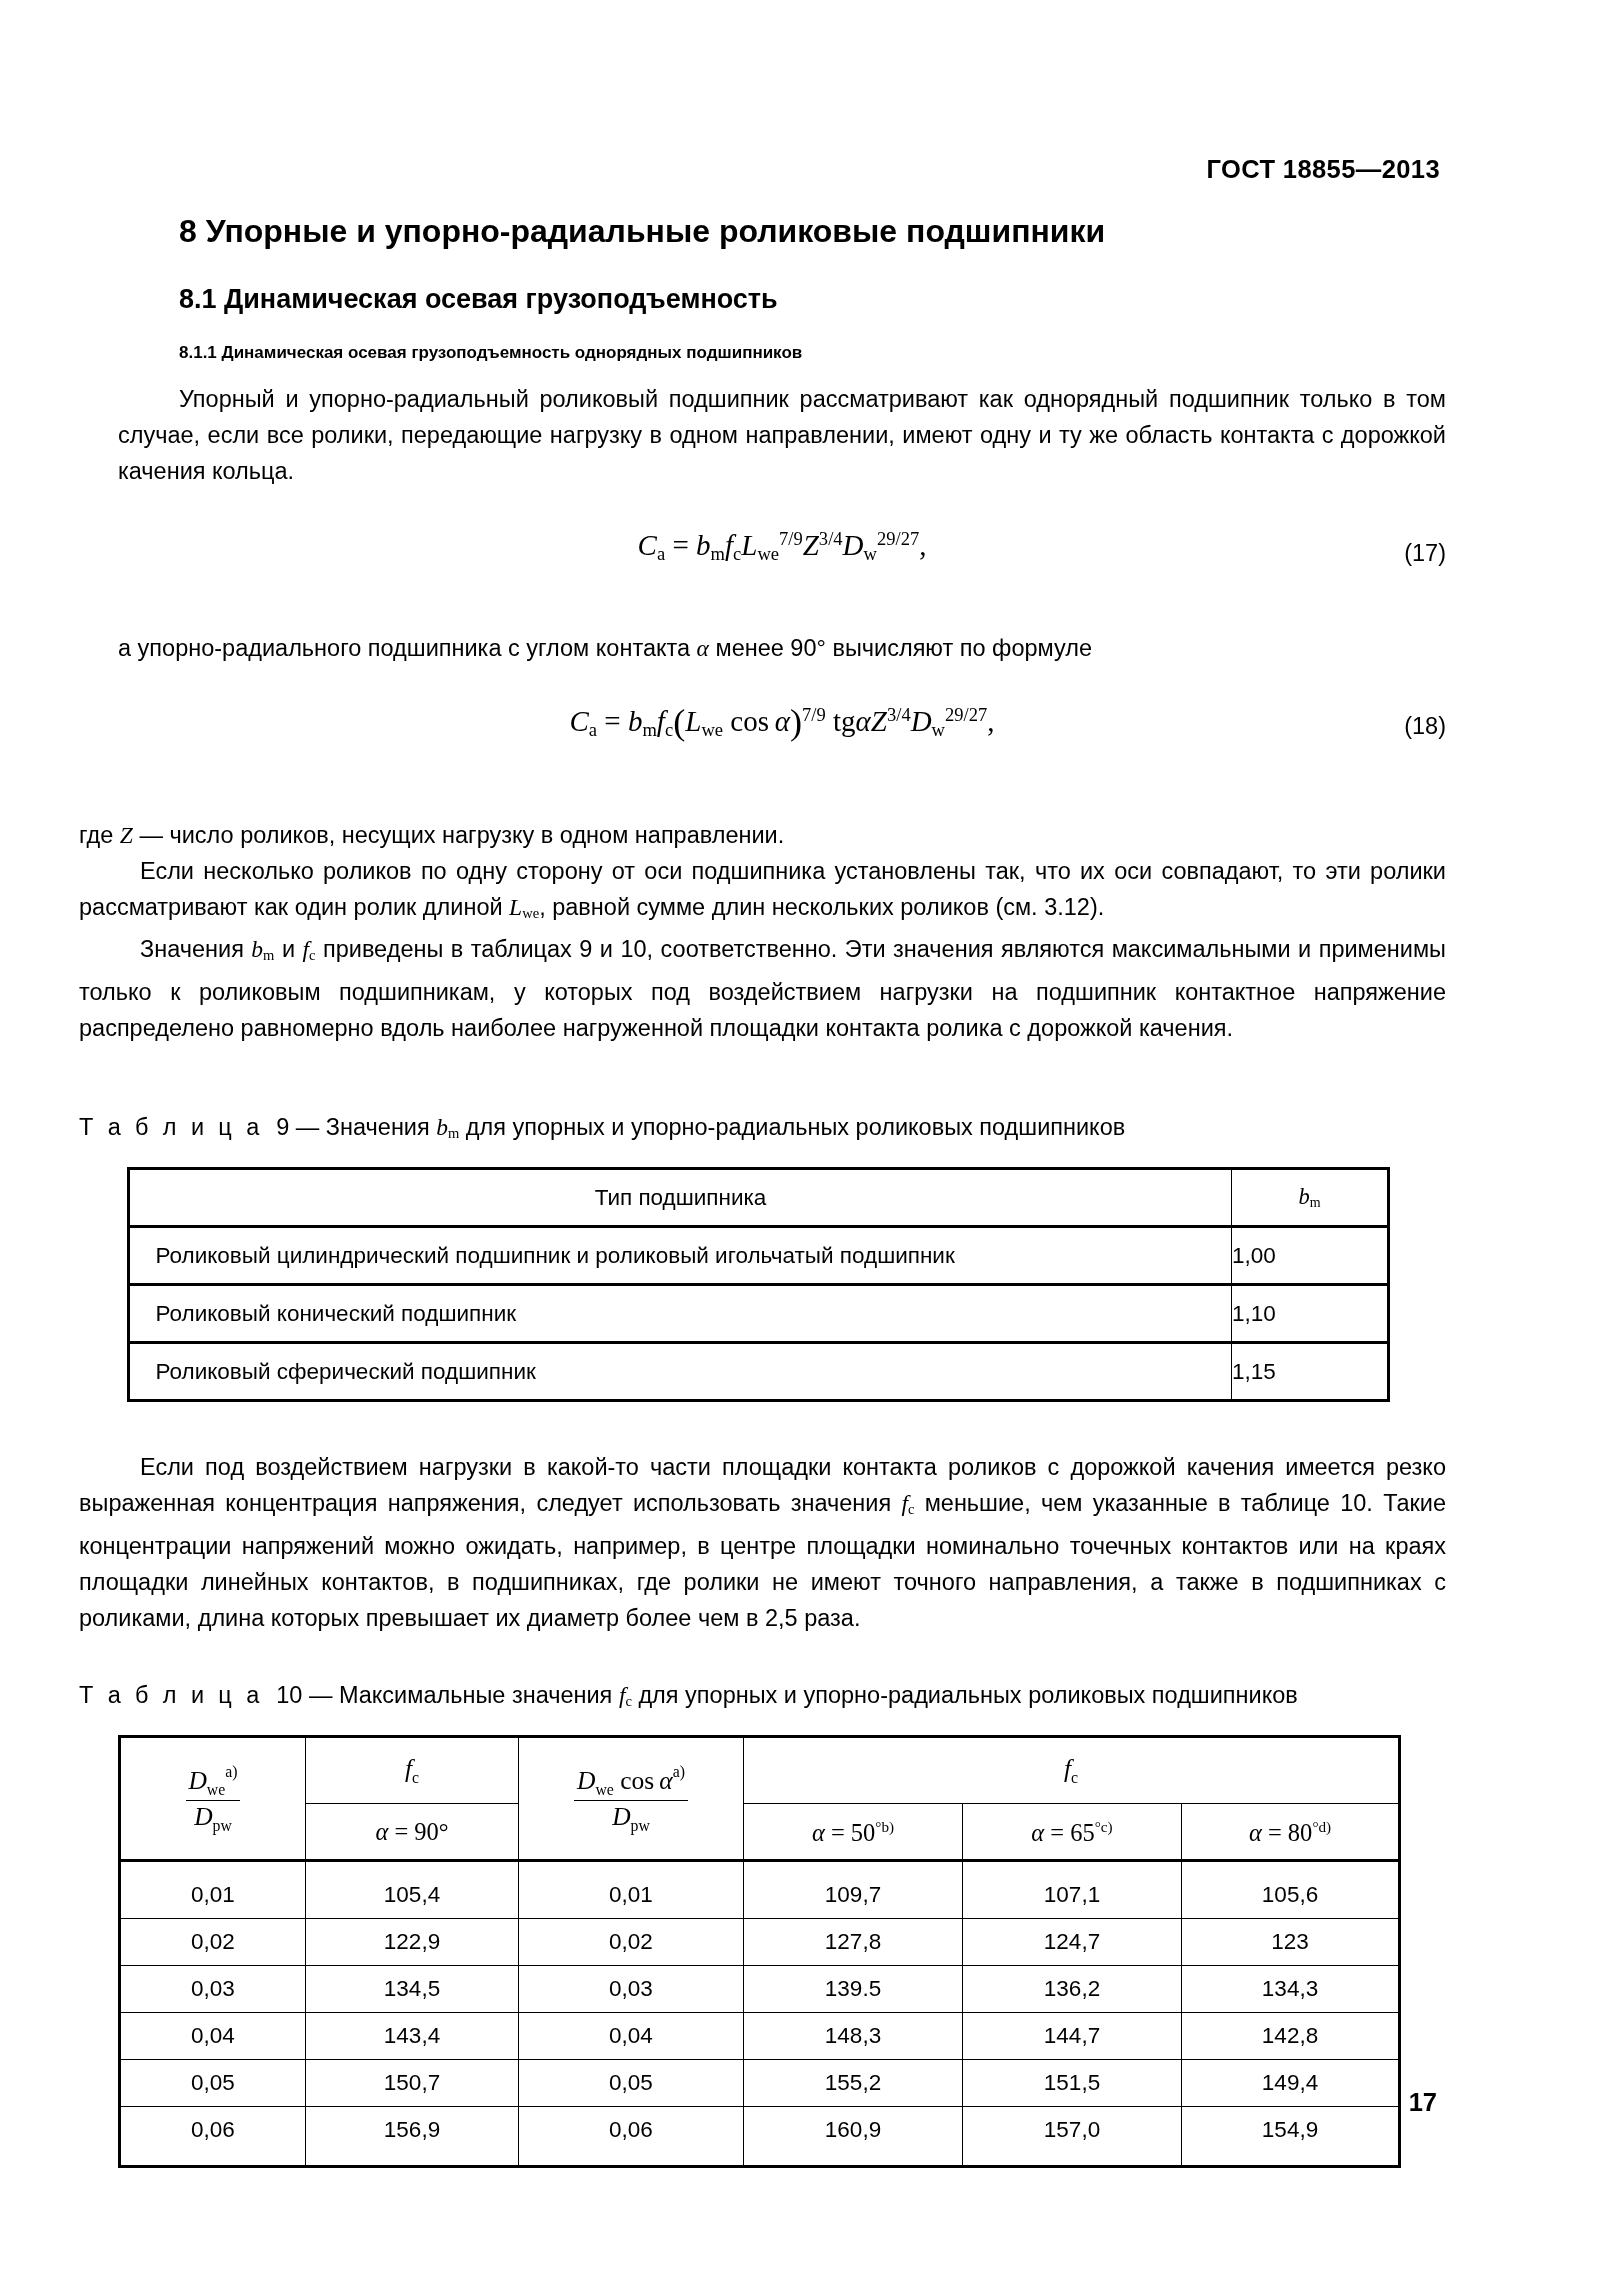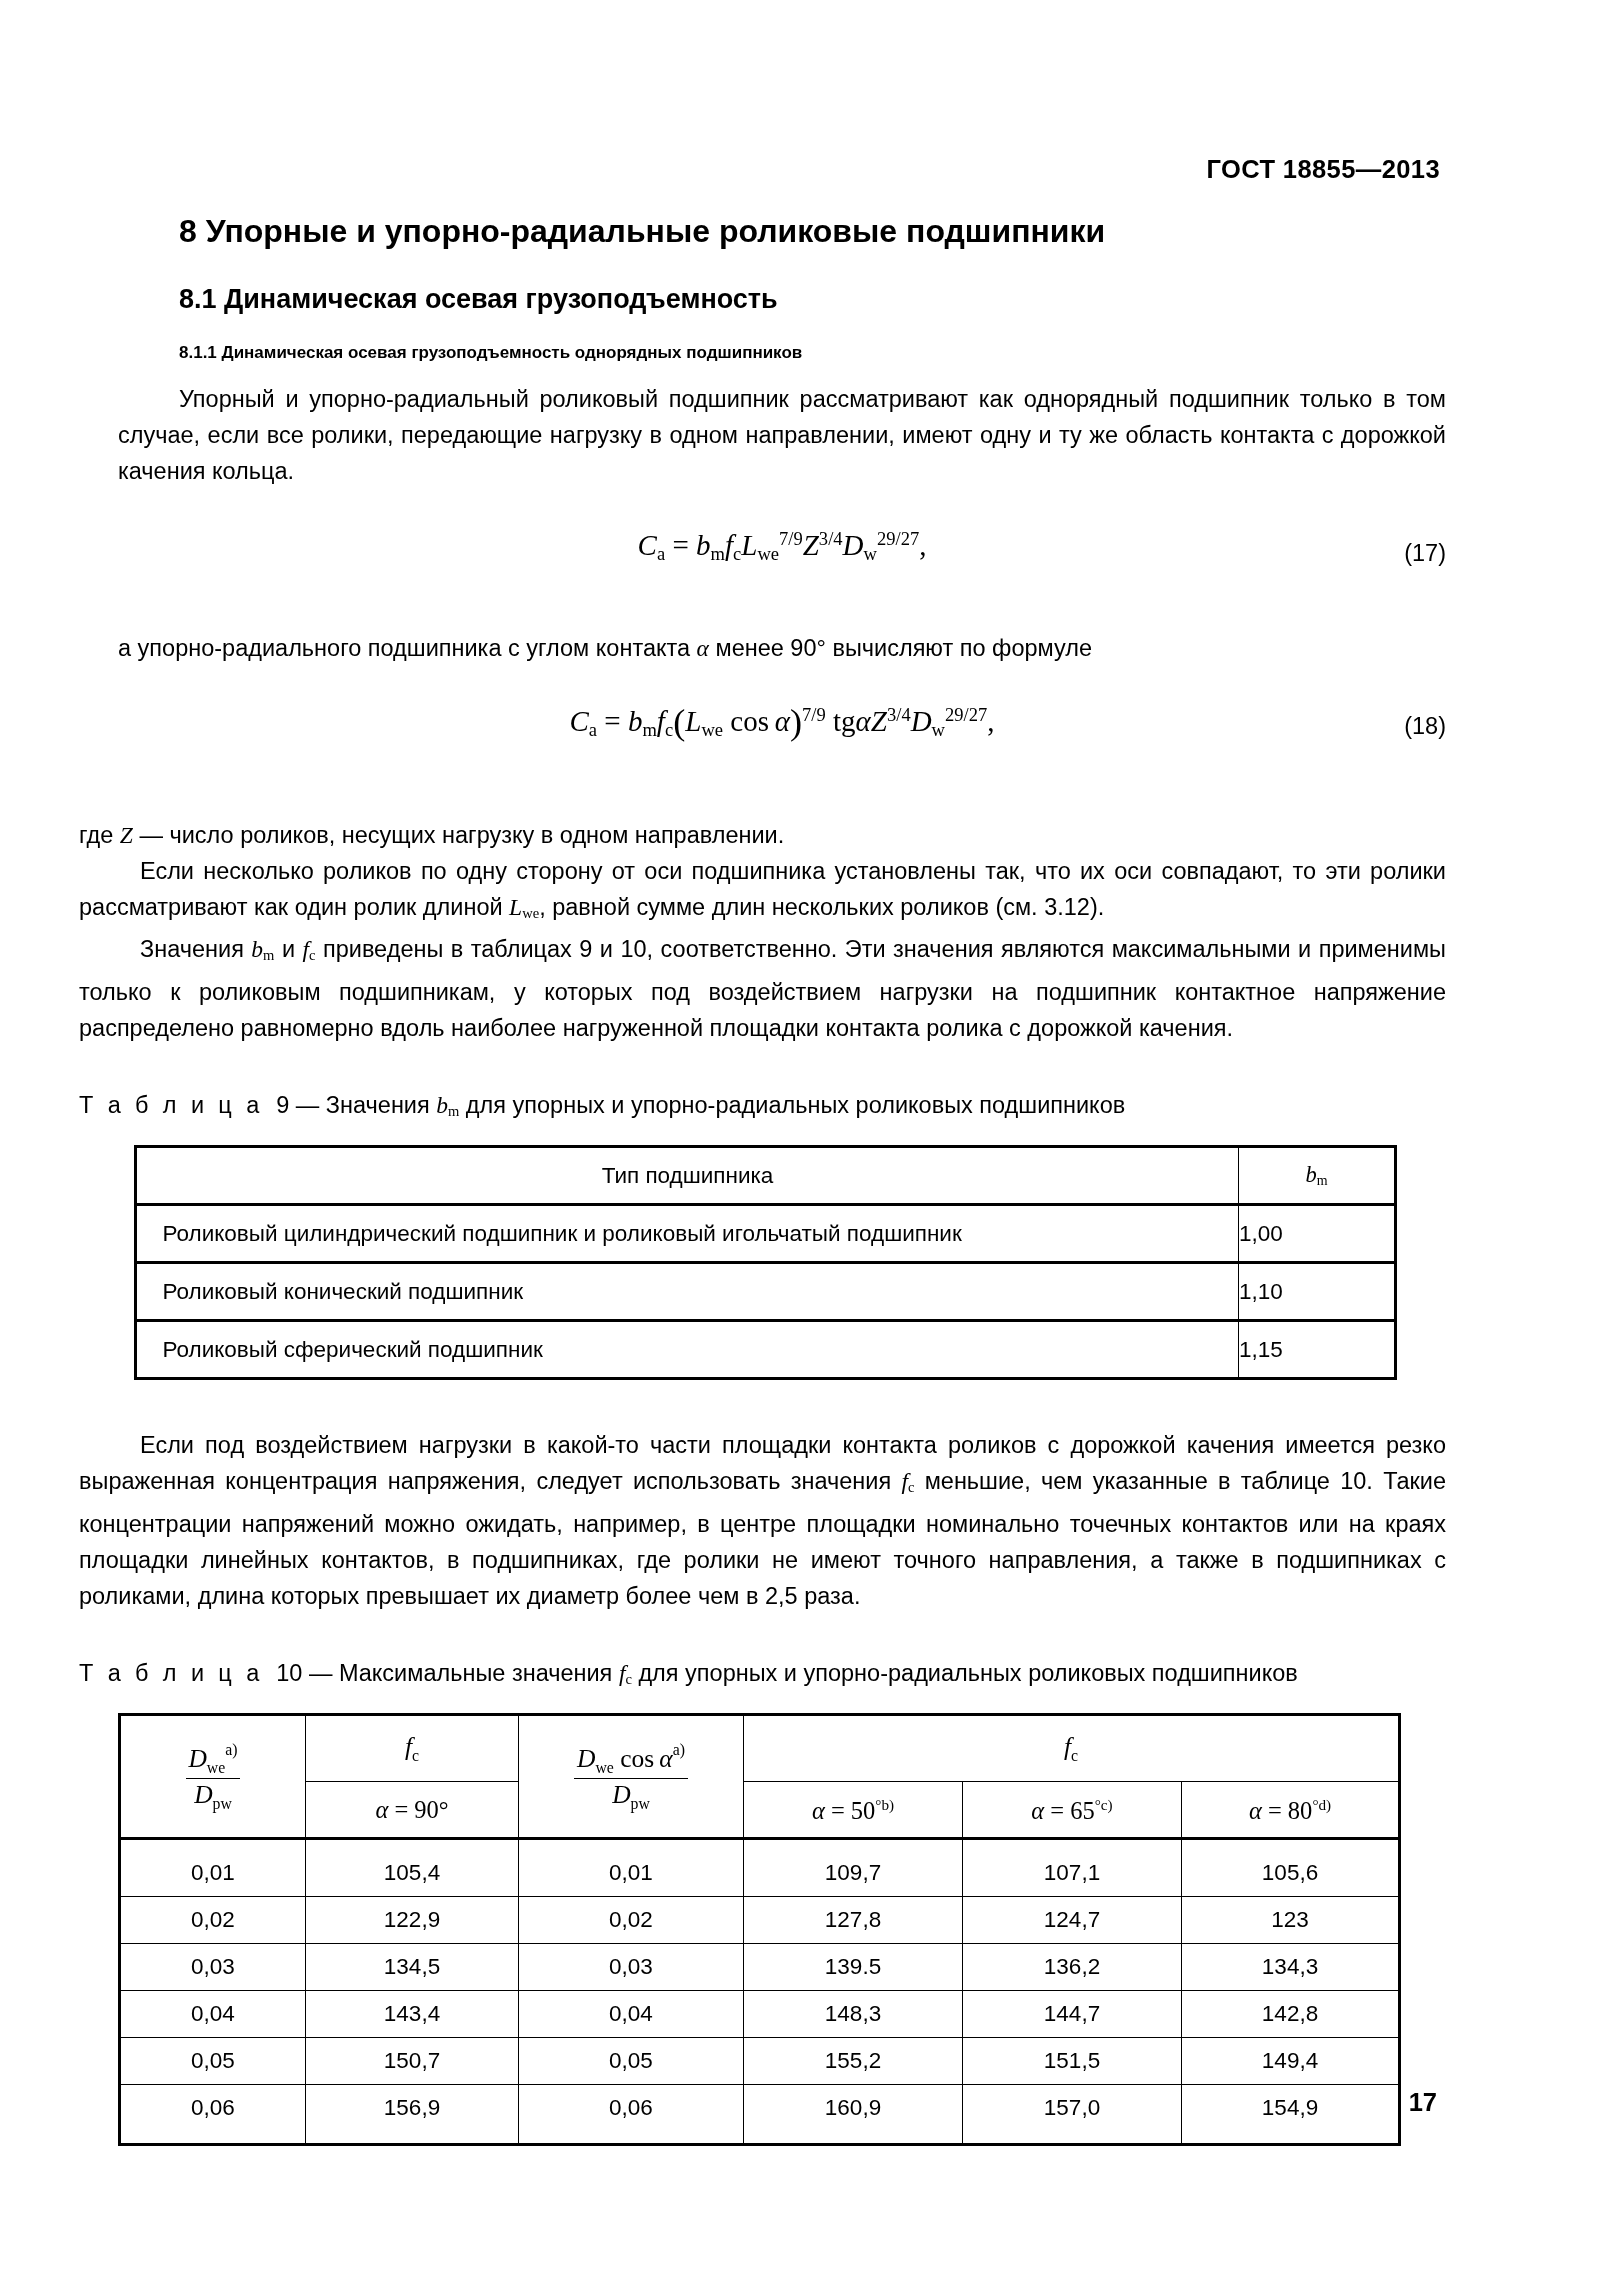--- a/index.html
+++ b/index.html
@@ -146,21 +146,21 @@
   table.t .outer-top   { border-top-width: 3.4px; }
   table.t .outer-bot   { border-bottom-width: 3.4px; }
   table.t .outer-left  { border-left-width: 3.4px; }
   table.t .outer-right { border-right-width: 3.4px; }
   table.t .thickline   { border-bottom-width: 3.4px; }
 
   
   #table9 {
     width: 1259px;
     margin-top: 17.6px;
-    margin-left: 16px;
+    margin-left: 9px;
   }
   #table9 td { height: 55px; }
   #table9 td.hcell { text-align: center; }
   #table9 td.label { text-align: left; padding-left: 25.5px; }
   #table9 td.val   { text-align: left; }
 
   
   #table10 {
     width: 1279px;
     margin-top: 17.6px;
@@ -264,21 +264,21 @@
     </p>
 
     <p class="body" style="margin-left:-39px;">
       <span>Если несколько роликов по одну сторону от оси подшипника установлены так, что их оси совпадают, то эти ролики рассматривают как один ролик длиной </span><span class="m">L<sub>we</sub></span><span>, равной сумме длин нескольких роликов (см. 3.12).</span>
     </p>
 
     <p class="body" style="margin-left:-39px;">
       <span>Значения </span><span class="m">b<sub>m</sub></span><span> и </span><span class="m">f<sub>c</sub></span><span> приведены в таблицах 9 и 10, соответственно. Эти значения являются максимальными и применимы только к роликовым подшипникам, у которых под воздействием нагрузки на подшипник контактное напряжение распределено равномерно вдоль наиболее нагруженной площадки контакта ролика с дорожкой качения.</span>
     </p>
 
-    <p class="tbl-caption" style="margin-top:43px;margin-left:-39px;">
+    <p class="tbl-caption" style="margin-top:65px;margin-left:-39px;">
       <span class="spaced">Т а б л и ц а</span>&nbsp;&nbsp;<span>9</span>&nbsp;<span>—</span>&nbsp;<span>Значения </span><span class="m">b<sub>m</sub></span><span> для упорных и упорно-радиальных роликовых подшипников</span>
     </p>
 
     <table class="t" id="table9">
       <colgroup>
         <col style="width:1103px;">
         <col style="width:157px;">
       </colgroup>
       <tbody>
         <tr>

